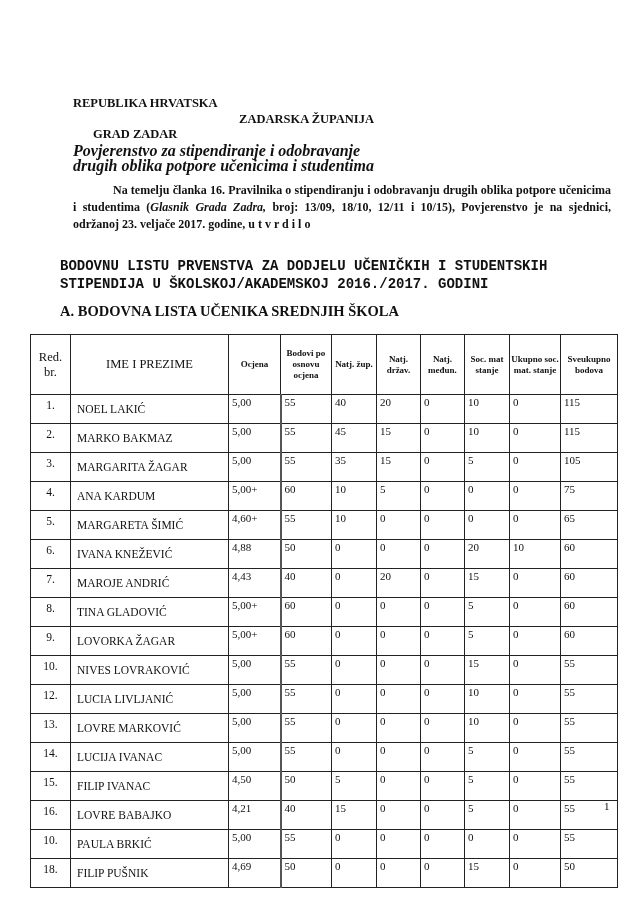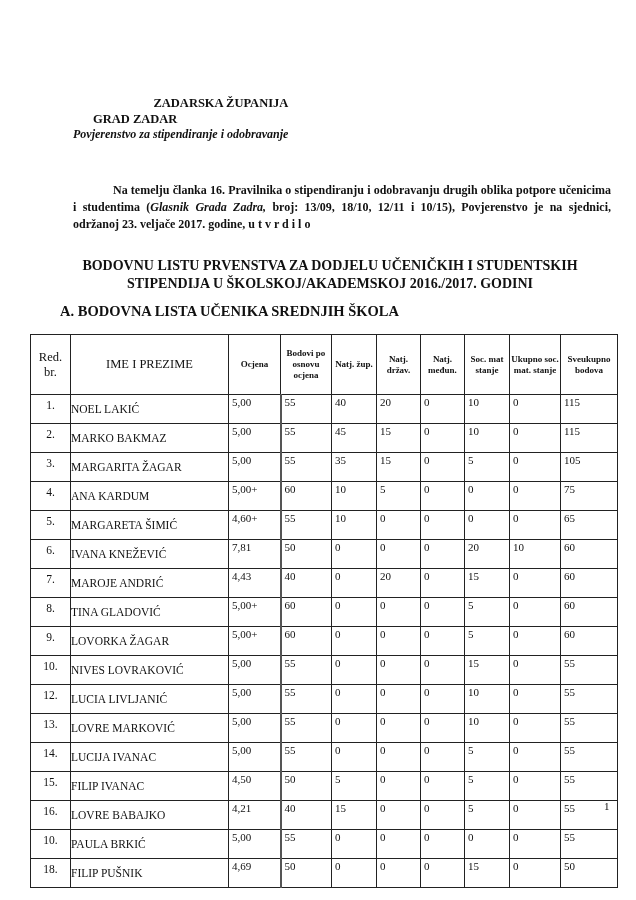--- a/index.html
+++ b/index.html
@@ -1,49 +1,51 @@
 <!DOCTYPE html>
 <html><head>
 <meta charset="utf-8">
 <style>
   html, body { margin: 0; padding: 0; background: #ffffff; }
   body { width: 636px; height: 900px; position: relative; overflow: hidden;
          font-family: "Liberation Serif", "DejaVu Serif", serif; color: #111; }
   .hdr { position: absolute; left: 73px; top: 96px; font-size: 12.5px; line-height: 15.5px; }
   .hdr .b { font-weight: bold; }
-  .hdr .i { font-weight: bold; font-style: italic; font-size: 12px; }
+  .hdr .i { font-weight: bold; font-style: italic; font-size: 16px; }
   .hdr .l2 { padding-left: 3px; text-align: right; }
   .hdr .l3 { padding-left: 20px; }
   .intro { position: absolute; left: 73px; top: 182px; width: 538px; font-size: 12px;
            line-height: 17px; font-weight: bold; text-align: justify; }
   .intro .first { text-indent: 40px; }
   .intro em { font-style: italic; margin-top: 16px; }
-  .title { position: absolute; left: 60px; top: 257px; width: 540px; text-align: center;
-           font-weight: bold; font-size: 14px; line-height: 18px; }
+  .title { position: absolute; left: 60px; top: 257px; width: 540px; text-align: left;
+           font-weight: bold; font-size: 14px; line-height: 18px; font-family: Liberation Mono, monospace; }
   .subtitle { position: absolute; left: 60px; top: 303px; width: 540px; text-align: left;
               font-weight: bold; font-size: 14.5px; }
   table { position: absolute; left: 30px; top: 334px; width: 587px;
           border-collapse: collapse; table-layout: fixed; }
   th, td { border: 1px solid #222; padding: 0; vertical-align: top; }
   th { height: 59px; vertical-align: middle; text-align: center; font-weight: bold; font-size: 9px; line-height: 11px; }
   th.big { font-size: 12.5px; line-height: 15px; font-weight: normal; }
   td { height: 20px; font-size: 11px; line-height: 12px; }
   td.rb { text-align: center; padding-top: 4px; font-size: 11.5px; }
-  td.name { padding-top: 8px; font-size: 11.5px; font-family: Liberation Serif, serif; }
+  td.name { padding-left: 6px; padding-top: 8px; font-size: 11.5px; font-family: Liberation Serif, serif; }
   td.num { padding-left: 3px; padding-top: 1px; }
   td.thick { border-left: 2px solid #555; }
   .pagenum { position: absolute; left: 604px; top: 800px; font-size: 11px; }
 </style>
 </head>
 <body>
 
 <div class="hdr">
+  <div class="b">REPUBLIKA HRVATSKA</div>
   <div class="b l2">ZADARSKA ŽUPANIJA</div>
   <div class="b l3">GRAD ZADAR</div>
   <div class="i">Povjerenstvo za stipendiranje i odobravanje</div>
+  <div class="i">drugih oblika potpore učenicima i studentima</div>
 </div>
 
 <div class="intro">
   <div class="first"><span>Na temelju članka 16. Pravilnika o stipendiranju i odobravanju drugih oblika potpore učenicima i studentima (</span><em>Glasnik Grada Zadra,</em><span> broj: 13/09, 18/10, 12/11 i 10/15), Povjerenstvo je na sjednici, održanoj 23. veljače 2017. godine,  u t v r d i l o</span></div>
 </div>
 
 <div class="title">
   <div>BODOVNU LISTU PRVENSTVA ZA DODJELU UČENIČKIH I STUDENTSKIH</div>
   <div>STIPENDIJA U ŠKOLSKOJ/AKADEMSKOJ  2016./2017. GODINI</div>
 </div>
@@ -134,21 +136,21 @@
     <td class="num">10</td>
     <td class="num">0</td>
     <td class="num">0</td>
     <td class="num">0</td>
     <td class="num">0</td>
     <td class="num">65</td>
   </tr>
       <tr>
     <td class="rb">6.</td>
     <td class="name">IVANA KNEŽEVIĆ</td>
-    <td class="num">7,81</td>
+    <td class="num">4,88</td>
     <td class="num thick">50</td>
     <td class="num">0</td>
     <td class="num">0</td>
     <td class="num">0</td>
     <td class="num">20</td>
     <td class="num">10</td>
     <td class="num">60</td>
   </tr>
       <tr>
     <td class="rb">7.</td>

